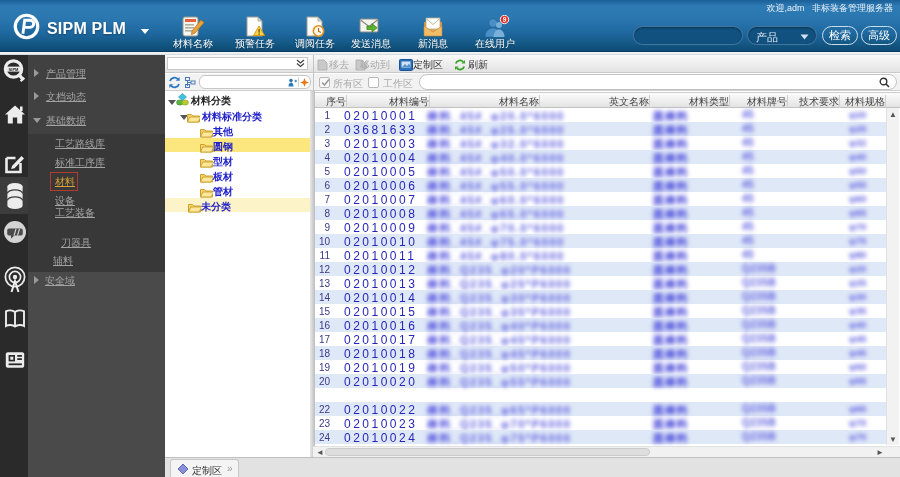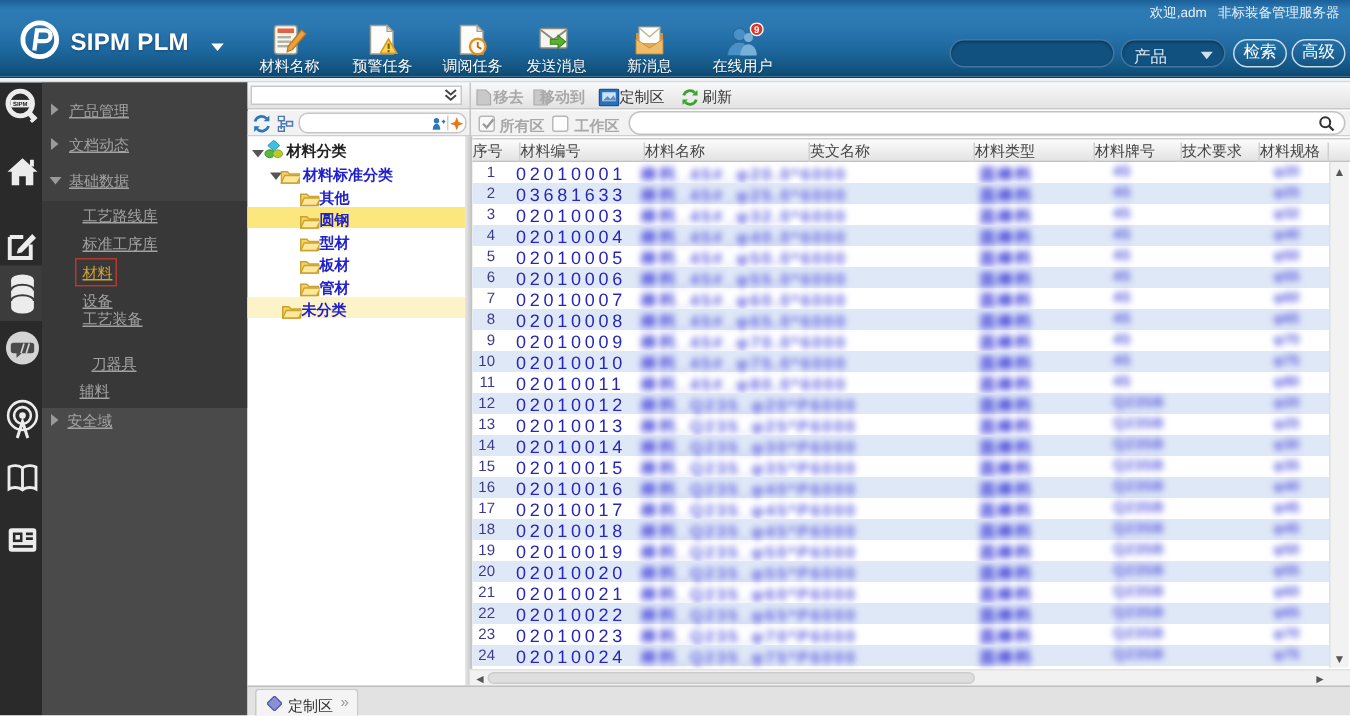--- a/index.html
+++ b/index.html
@@ -21,31 +21,31 @@
 #menutop { left:0; top:0; width:137px; height:79px; background:#414141; }
 #menumid { position:absolute; left:0; top:79px; width:137px; height:138px; background:#383838; }
 .mi { position:absolute; color:#a2a2a2; font-size:10px; white-space:nowrap;text-decoration:underline; }
 .tri { position:absolute; width:0; height:0; }
 .stripicon { position:absolute; left:2px; width:26px; text-align:center; }
 
 #row1 { left:165px; top:55px; width:735px; height:18px; background:linear-gradient(180deg,#f9f9f9,#e3e3e3); border-bottom:1px solid #c9c9c9; }
 #row2 { left:165px; top:74px; width:735px; height:17px; background:#f2f2f2; border-bottom:1px solid #cfcfcf; }
 .vdiv { position:absolute; background:#c4c4c4; width:1px; }
 .toollabel { position:absolute; font-size:10px; top:4px; white-space:nowrap; }
-.grey { color:#a8a8a8;font-weight:bold; } .dark { color:#333; }
+.grey { color:#a8a8a8; } .dark { color:#333; }
 
 #treepanel { left:165px; top:91px; width:147px; height:366px; background:#fff; border-right:2px solid #b5b5b5; }
 .trow { position:absolute; left:0; width:147px; height:14px; }
 .tree-txt { position:absolute; font-size:10px; font-weight:bold; color:#2222cc; white-space:nowrap; top:0px; }
 
 #tablearea { left:315px; top:91px; width:585px; height:366px; background:#fff; }
 #splitter { left:310px; top:91px; width:5px; height:366px; background:linear-gradient(90deg,#e8e8e8,#bdbdbd); }
 #thead { position:absolute; left:0px; top:1px; width:585px; height:16px;
   background:linear-gradient(180deg,#fcfcfc,#e3e3e3); border-top:1px solid #cdcdcd; border-bottom:1px solid #c2c2c2; }
-.th { position:absolute; top:2px; font-size:10px; color:#444; text-align:left; border-right:1px solid #cfcfcf; height:13px; line-height:13px;}
+.th { position:absolute; top:2px; font-size:10px; color:#444; text-align:right; border-right:1px solid #cfcfcf; height:13px; line-height:13px;}
 .row { position:absolute; left:0; width:571px; height:14px; font-size:11px; }
 .row.even { background:#dfe8f7; }
 .num { position:absolute; left:0; width:15px; text-align:right; color:#3a3a88; font-size:10px; top:2px;}
 .code { position:absolute; left:29px; color:#2626bb; font-size:12px; letter-spacing:2.5px; top:1px; }
 .blob { position:absolute; color:#5b5be0; filter:blur(2px); font-size:11px; font-weight:bold; top:1px; white-space:nowrap; }
 .blob.ty2 { color:#4c4cdc; }
 .blob.nm { letter-spacing:1.6px; }
 .blob.ty { letter-spacing:0.9px; }
 .blob.br { font-size:10px; letter-spacing:0.5px; }
 .blob.sp { font-size:9.5px; }
@@ -469,28 +469,20 @@
 <div class="blob sp" style="left:534px">φ50</div>
 </div>
 <div class="row even" style="top:283px">
 <div class="num">20</div>
 <div class="code">02010020</div>
 <div class="blob nm" style="left:112px">棒料_Q235_φ55*P6000</div>
 <div class="blob ty ty2" style="left:338px">圆棒料</div>
 <div class="blob br" style="left:427px">Q235B</div>
 <div class="blob sp" style="left:534px">φ55</div>
 </div>
-<div class="row " style="top:297px">
-<div class="num">21</div>
-<div class="code">02010021</div>
-<div class="blob nm" style="left:112px">棒料_Q235_φ60*P6000</div>
-<div class="blob ty ty2" style="left:338px">圆棒料</div>
-<div class="blob br" style="left:427px">Q235B</div>
-<div class="blob sp" style="left:534px">φ60</div>
-</div>
 <div class="row even" style="top:311px">
 <div class="num">22</div>
 <div class="code">02010022</div>
 <div class="blob nm" style="left:112px">棒料_Q235_φ65*P6000</div>
 <div class="blob ty ty2" style="left:338px">圆棒料</div>
 <div class="blob br" style="left:427px">Q235B</div>
 <div class="blob sp" style="left:534px">φ65</div>
 </div>
 <div class="row " style="top:325px">
 <div class="num">23</div>

